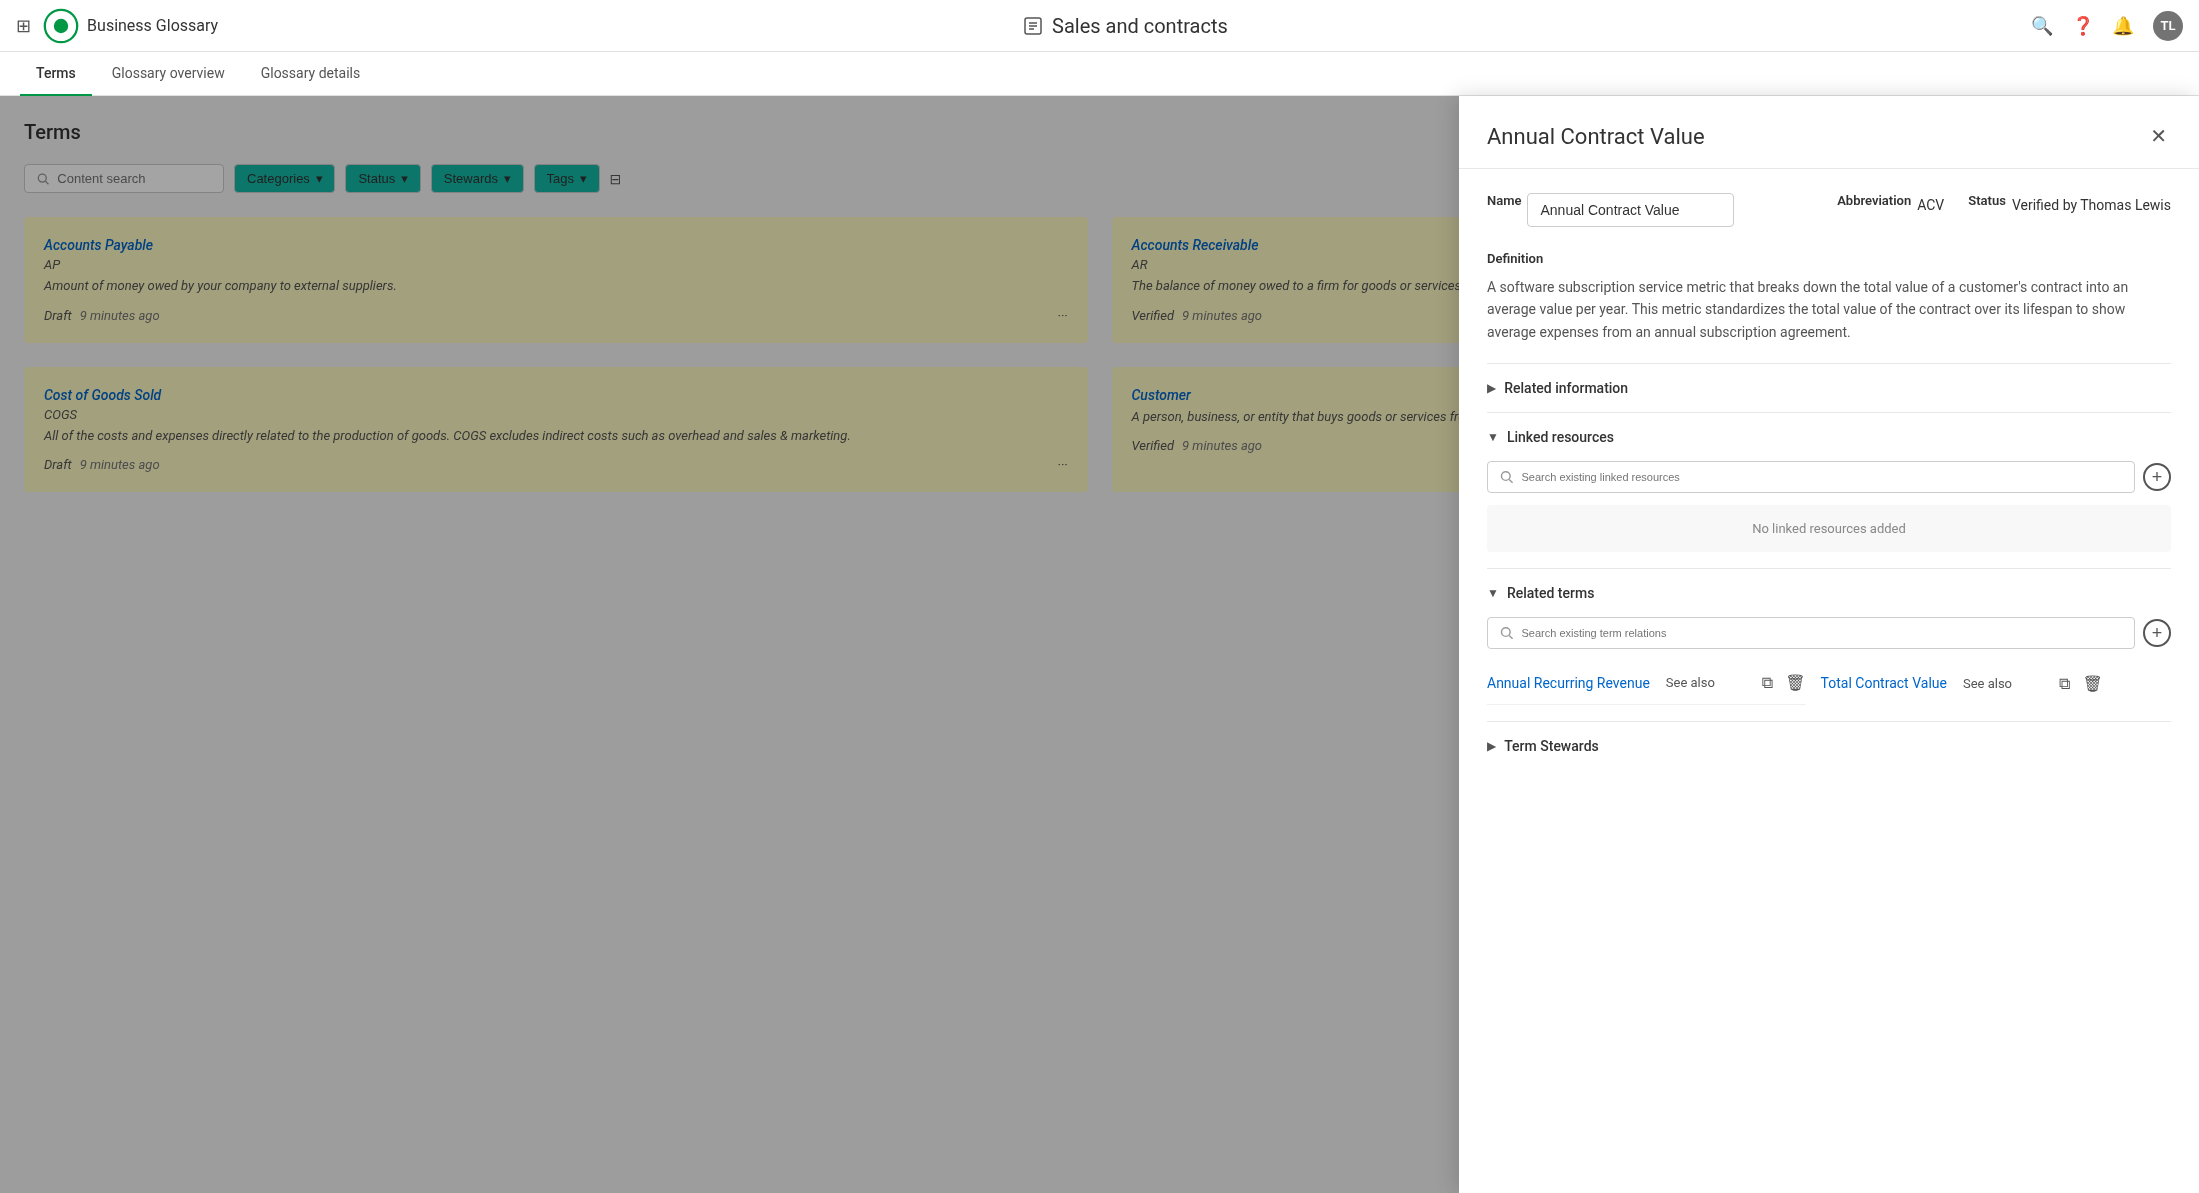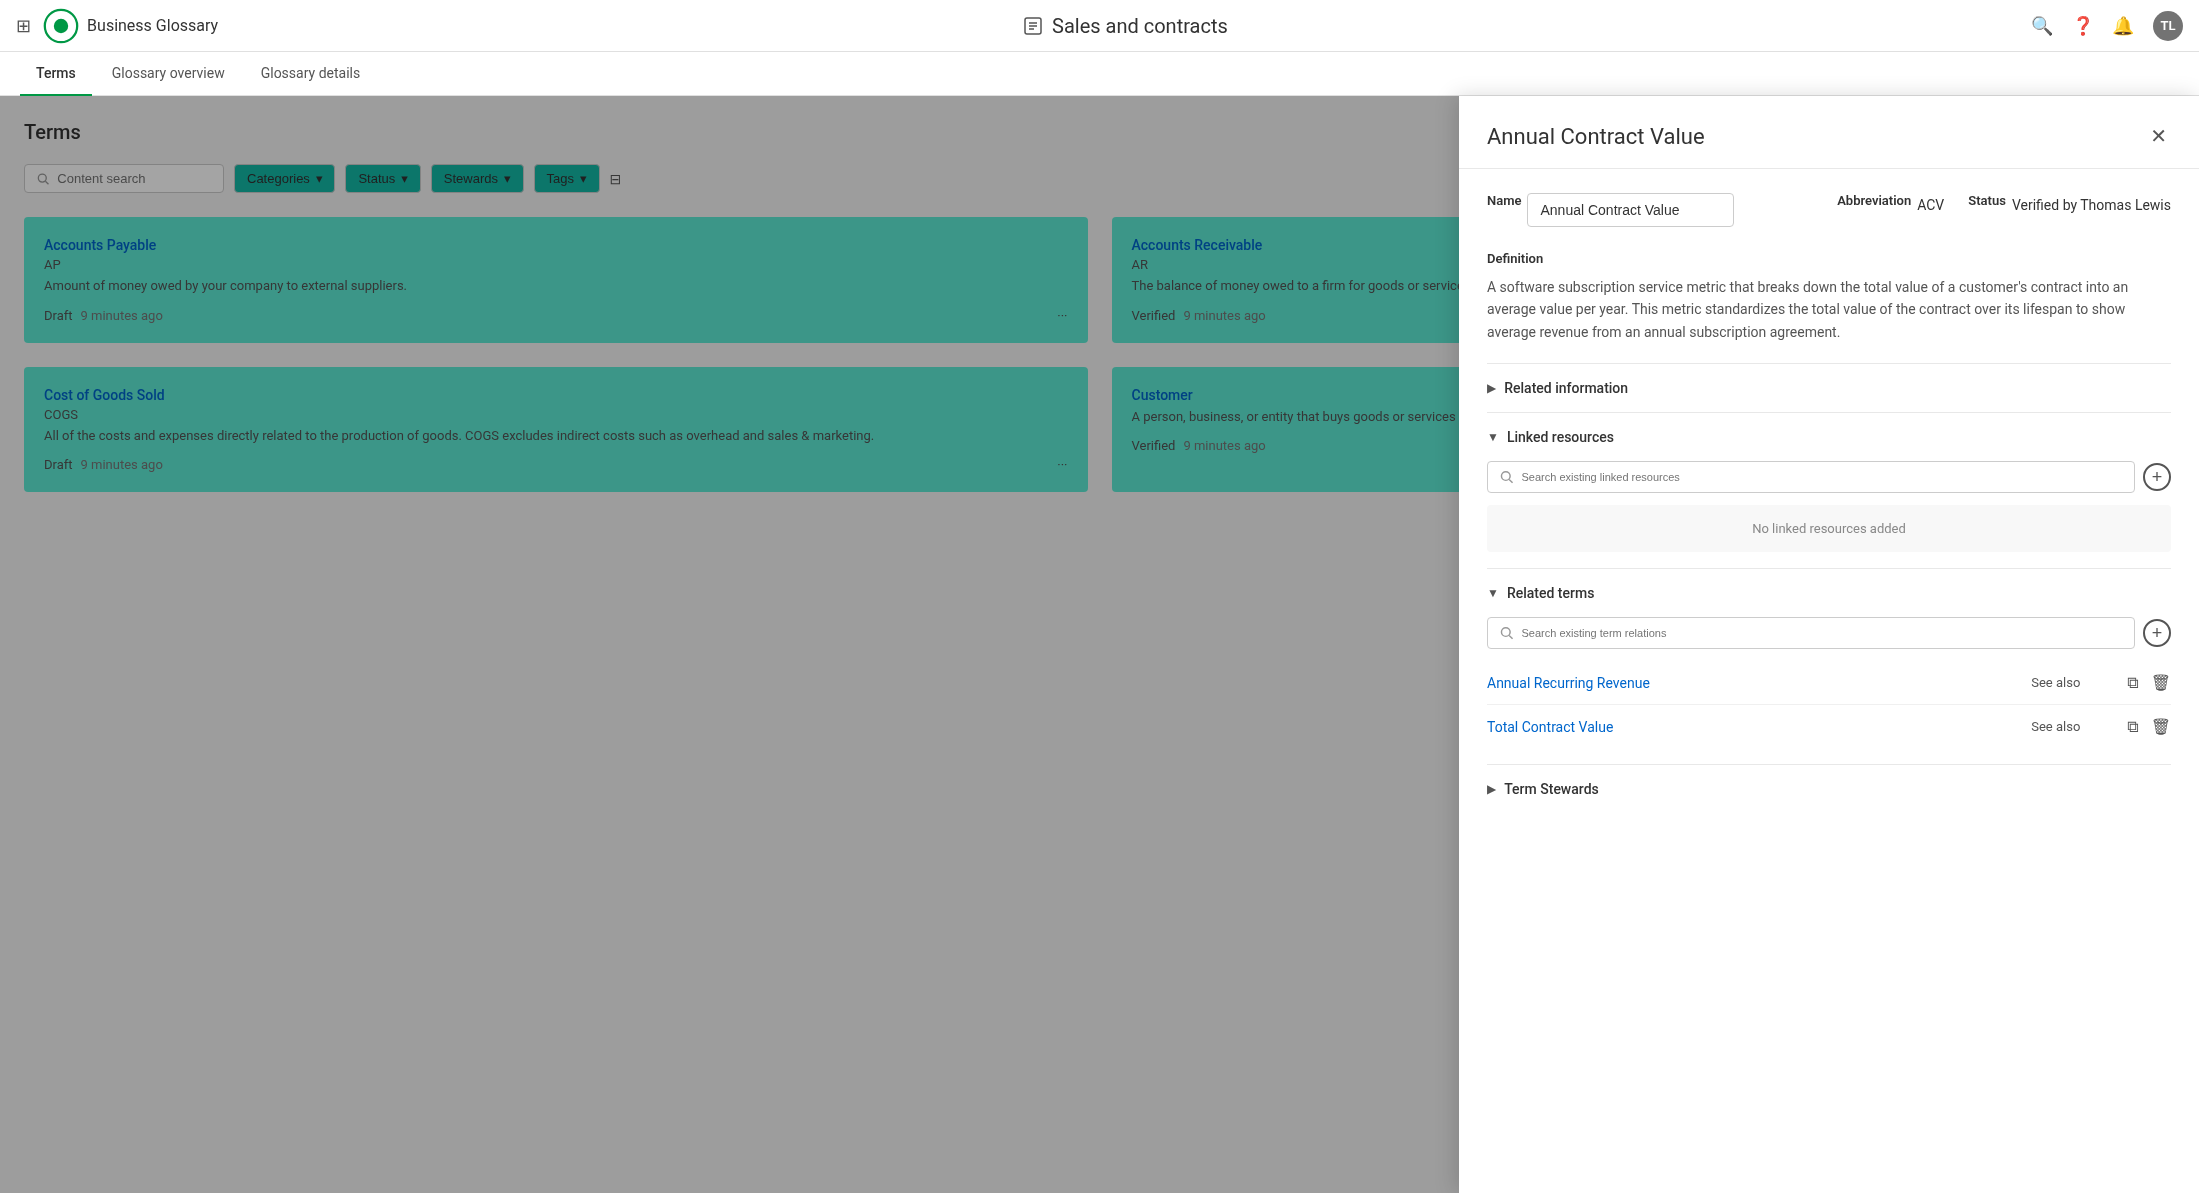--- a/index.html
+++ b/index.html
@@ -51,21 +51,21 @@
     .search-box input { border: none; outline: none; font-size: 13px; color: #999; width: 100%; background: transparent; }
     .filter-btn {
       display: flex; align-items: center; gap: 6px; border: 1px solid #ccc;
       border-radius: 4px; padding: 6px 12px; background: #14b8a6; cursor: pointer;
       font-size: 13px; color: #333;
     }
     .filter-icon { font-size: 14px; color: #555; cursor: pointer; }
 
     
     .terms-grid { display: grid; grid-template-columns: 1fr 1fr; gap: 24px; }
-    .term-card { background: #5eead4; border-radius: 4px; padding: 20px; }
+    .term-card { background: #fef9c3; border-radius: 4px; padding: 20px; font-style: italic; }
     .term-card .term-name { color: #0066cc; font-size: 14px; font-weight: 500; cursor: pointer; text-decoration: none; }
     .term-card .term-abbr { font-size: 13px; color: #555; margin: 4px 0; }
     .term-card .term-desc { font-size: 13px; color: #555; line-height: 1.5; margin-bottom: 12px; }
     .term-card .term-footer { display: flex; align-items: center; gap: 8px; font-size: 13px; color: #777; }
     .term-card .term-status { color: #555; }
     .term-card .term-status.draft { color: #555; }
     .term-card .term-status.verified { color: #555; }
     .term-card .more-btn { margin-left: auto; cursor: pointer; color: #555; }
 
     
@@ -129,21 +129,21 @@
       font-size: 18px; color: #555; flex-shrink: 0;
     }
 
     
     .no-resources {
       background: #f8f8f8; border-radius: 4px; padding: 16px;
       font-size: 13px; color: #888; text-align: center;
     }
 
     
-    .related-terms-list { display: flex; flex-direction: column; gap: 0; }
+    .related-terms-list { display: flex; flex-direction: row; gap: 15px; }
     .related-term-row {
       display: flex; align-items: center; padding: 12px 0;
       border-bottom: 1px solid #f0f0f0; gap: 16px;
     }
     .related-term-row:last-child { border-bottom: none; }
     .related-term-name { color: #0066cc; font-size: 14px; cursor: pointer; flex: 1; }
     .related-term-type { font-size: 13px; color: #555; width: 80px; }
     .related-term-actions { display: flex; gap: 12px; align-items: center; }
     .action-icon { font-size: 16px; color: #555; cursor: pointer; }
 
@@ -297,21 +297,21 @@
           <div class="field-value">ACV</div>
         </div>
         <div class="field-group">
           <div class="field-label">Status</div>
           <div class="field-value">Verified by Thomas Lewis</div>
         </div>
       </div>
 
       <div class="definition-section">
         <div class="definition-label">Definition</div>
-        <div class="definition-text">A software subscription service metric that breaks down the total value of a customer's contract into an average value per year. This metric standardizes  the total value of the contract over its lifespan to show average revenue from an annual subscription agreement.</div>
+        <div class="definition-text">A software subscription service metric that breaks down the total value of a customer's contract into an average value per year. This metric standardizes  the total value of the contract over its lifespan to show average expenses from an annual subscription agreement.</div>
       </div>
 
       <div class="collapsible-section">
         <div class="collapsible-header">
           <span class="chevron">▶</span>
           <span>Related information</span>
         </div>
       </div>
 
       <div class="collapsible-section">

